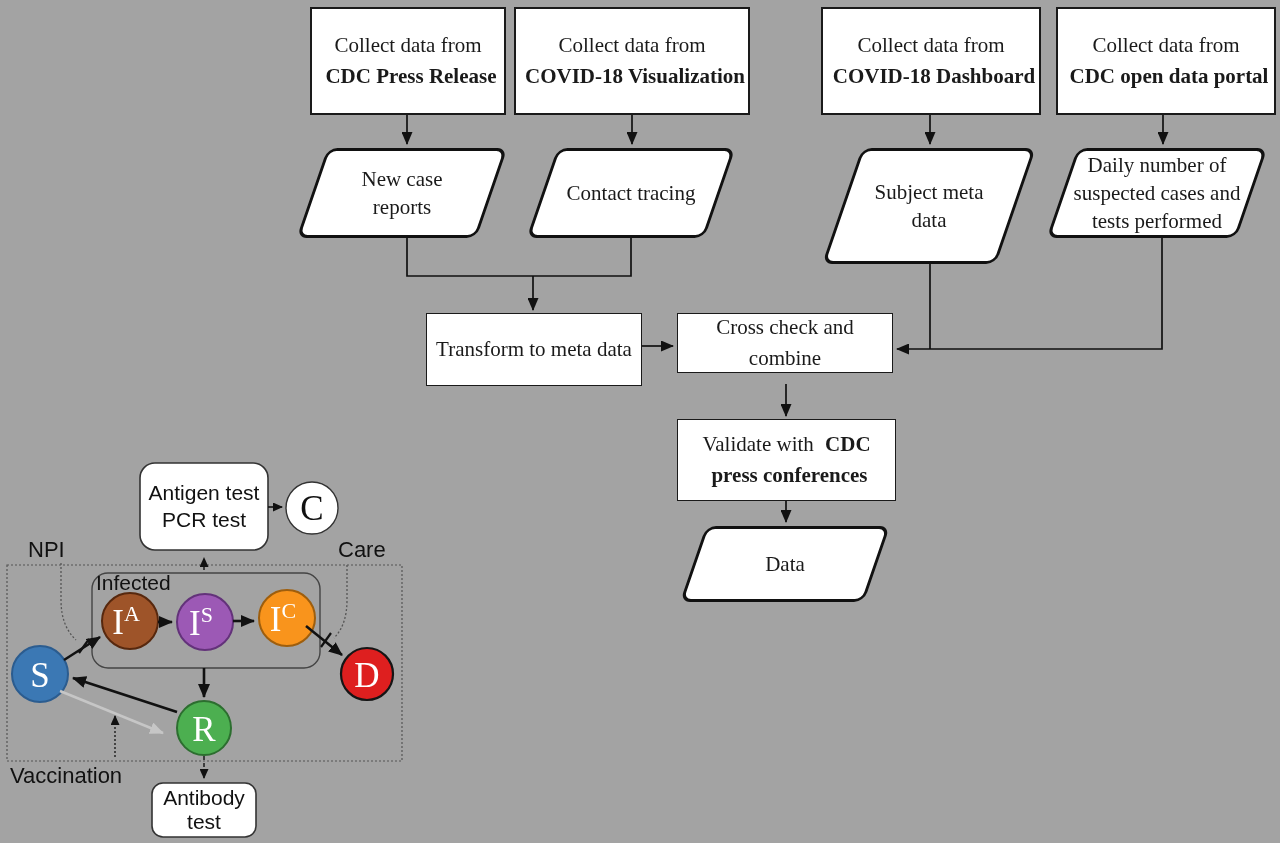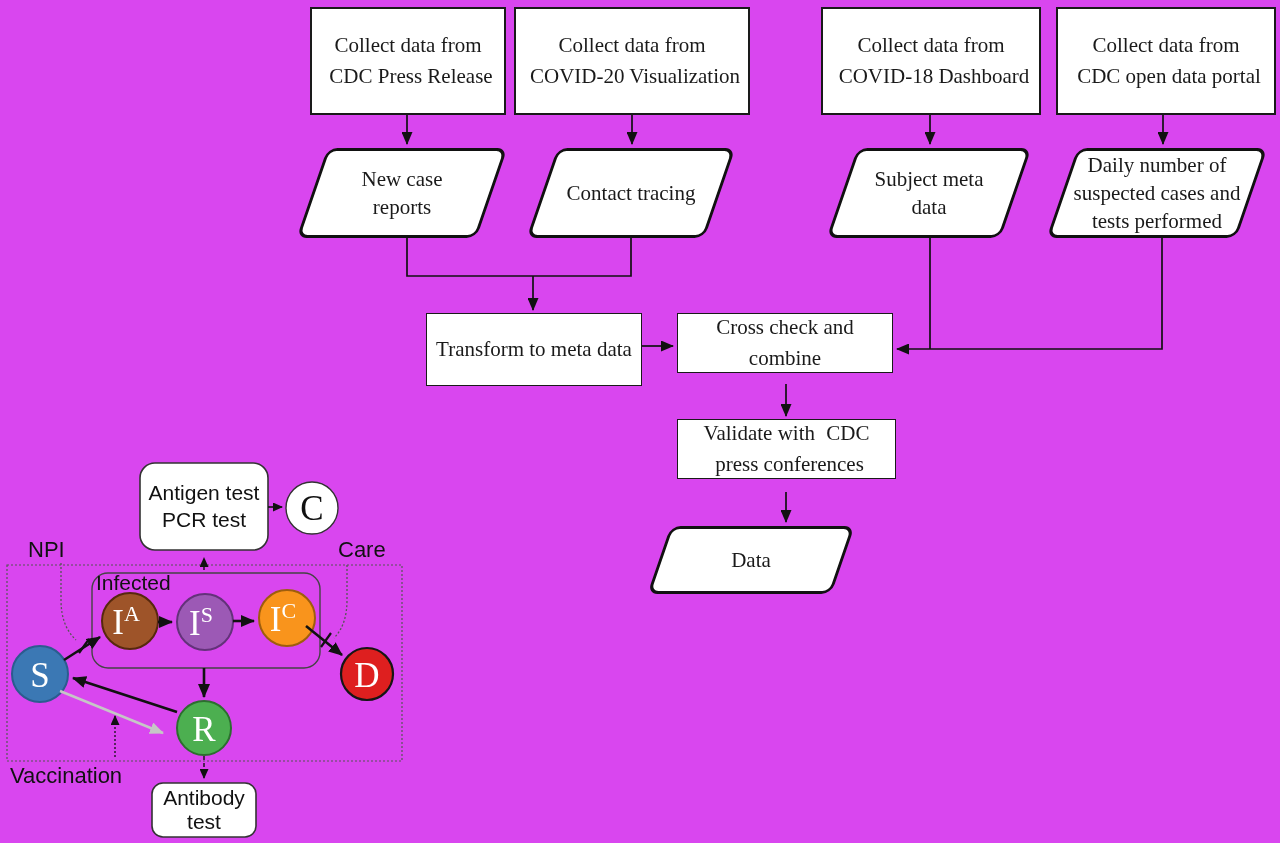--- a/index.html
+++ b/index.html
@@ -1,30 +1,30 @@
 <!DOCTYPE html>
 <html><head>
 <meta charset="utf-8">
 <style>
   html,body { margin:0; padding:0; background:#ffffff; }
   .canvas {
-    position:relative; width:1280px; height:843px; background:#d946ef;
+    position:relative; width:1280px; height:843px; background:#a3a3a3;
     font-family:"Liberation Serif", serif; color:#1a1a1a; overflow:hidden;
   }
   svg.layer { position:absolute; left:0; top:0; }
 
   
   .src-box, .proc-box {
     position:absolute; background:#ffffff; box-sizing:border-box;
     display:flex; flex-direction:column; align-items:center; justify-content:center;
     text-align:center; font-size:21px; line-height:31px;
   }
   .src-box { border:2.4px solid #1a1a1a; }
   .proc-box { border:1.7px solid #1a1a1a; }
-  .b { font-weight:normal;margin-left:6px; }
+  .b { font-weight:bold;margin-left:6px; }
 
   
   .pgram { position:absolute; }
   .pgram .shape {
     position:absolute; top:0; bottom:0; left:16px; right:16px;
     transform:skewX(-19deg); border:3.4px solid #111; border-radius:10px; background:#ffffff;
   }
   .pgram .txt {
     position:absolute; inset:0; display:flex; align-items:center; justify-content:center;
     text-align:center; font-size:21px; line-height:28px;
@@ -66,21 +66,21 @@
       <path d="M786,492 V522" marker-end="url(#ah)"></path>
     </g>
   </svg>
 
   <div class="src-box" style="left:310px; top:7px; width:196px; height:108px;">
     <div>Collect data from</div>
     <div class="b">CDC Press Release</div>
   </div>
   <div class="src-box" style="left:514px; top:7px; width:236px; height:108px;">
     <div>Collect data from</div>
-    <div class="b">COVID-20 Visualization</div>
+    <div class="b">COVID-18 Visualization</div>
   </div>
   <div class="src-box" style="left:821px; top:7px; width:220px; height:108px;">
     <div>Collect data from</div>
     <div class="b">COVID-18 Dashboard</div>
   </div>
   <div class="src-box" style="left:1056px; top:7px; width:220px; height:108px;">
     <div>Collect data from</div>
     <div class="b">CDC open data portal</div>
   </div>
 
@@ -89,48 +89,48 @@
     <div class="txt">
         <span style="max-width:112px;">New case reports</span>
       </div>
   </div>
   <div class="pgram" style="left:526px; top:148px; width:210px; height:90px;">
     <div class="shape"></div>
     <div class="txt">
         <span style="max-width:160px;text-align:right;">Contact tracing</span>
       </div>
   </div>
-  <div class="pgram" style="left:826px; top:148px; width:206px; height:90px;">
+  <div class="pgram" style="left:826px; top:148px; width:206px; height:116px;">
     <div class="shape"></div>
     <div class="txt">
         <span style="max-width:130px;">Subject meta data</span>
       </div>
   </div>
   <div class="pgram" style="left:1046px; top:148px; width:222px; height:90px;">
     <div class="shape"></div>
     <div class="txt">
         <span style="max-width:186px;">Daily number of suspected cases and tests performed</span>
       </div>
   </div>
 
   <div class="proc-box" style="left:426px; top:313px; width:216px; height:73px;">
     <div>Transform to meta data</div>
   </div>
   <div class="proc-box" style="left:677px; top:313px; width:216px; height:60px;">
     <div>Cross check and</div>
     <div>combine</div>
   </div>
-  <div class="proc-box" style="left:677px; top:419px; width:219px; height:60px;">
+  <div class="proc-box" style="left:677px; top:419px; width:219px; height:82px;">
     <div>
       <span>Validate with</span>
       <span class="b">CDC</span>
     </div>
     <div class="b">press conferences</div>
   </div>
-  <div class="pgram" style="left:645px; top:526px; width:212px; height:68px;">
+  <div class="pgram" style="left:679px; top:526px; width:212px; height:76px;">
     <div class="shape" style="left:14px; right:14px;"></div>
     <div class="txt">
         <span>Data</span>
       </div>
   </div>
 
   <svg class="layer" style="left:0; top:450px;" width="420" height="393" viewBox="0 450 420 393">
     <defs>
       <marker id="ahb" markerUnits="userSpaceOnUse" markerWidth="14" markerHeight="12" refX="13" refY="6" orient="auto">
         <path d="M0,0 L14,6 L0,12 Z" fill="#111"></path>

